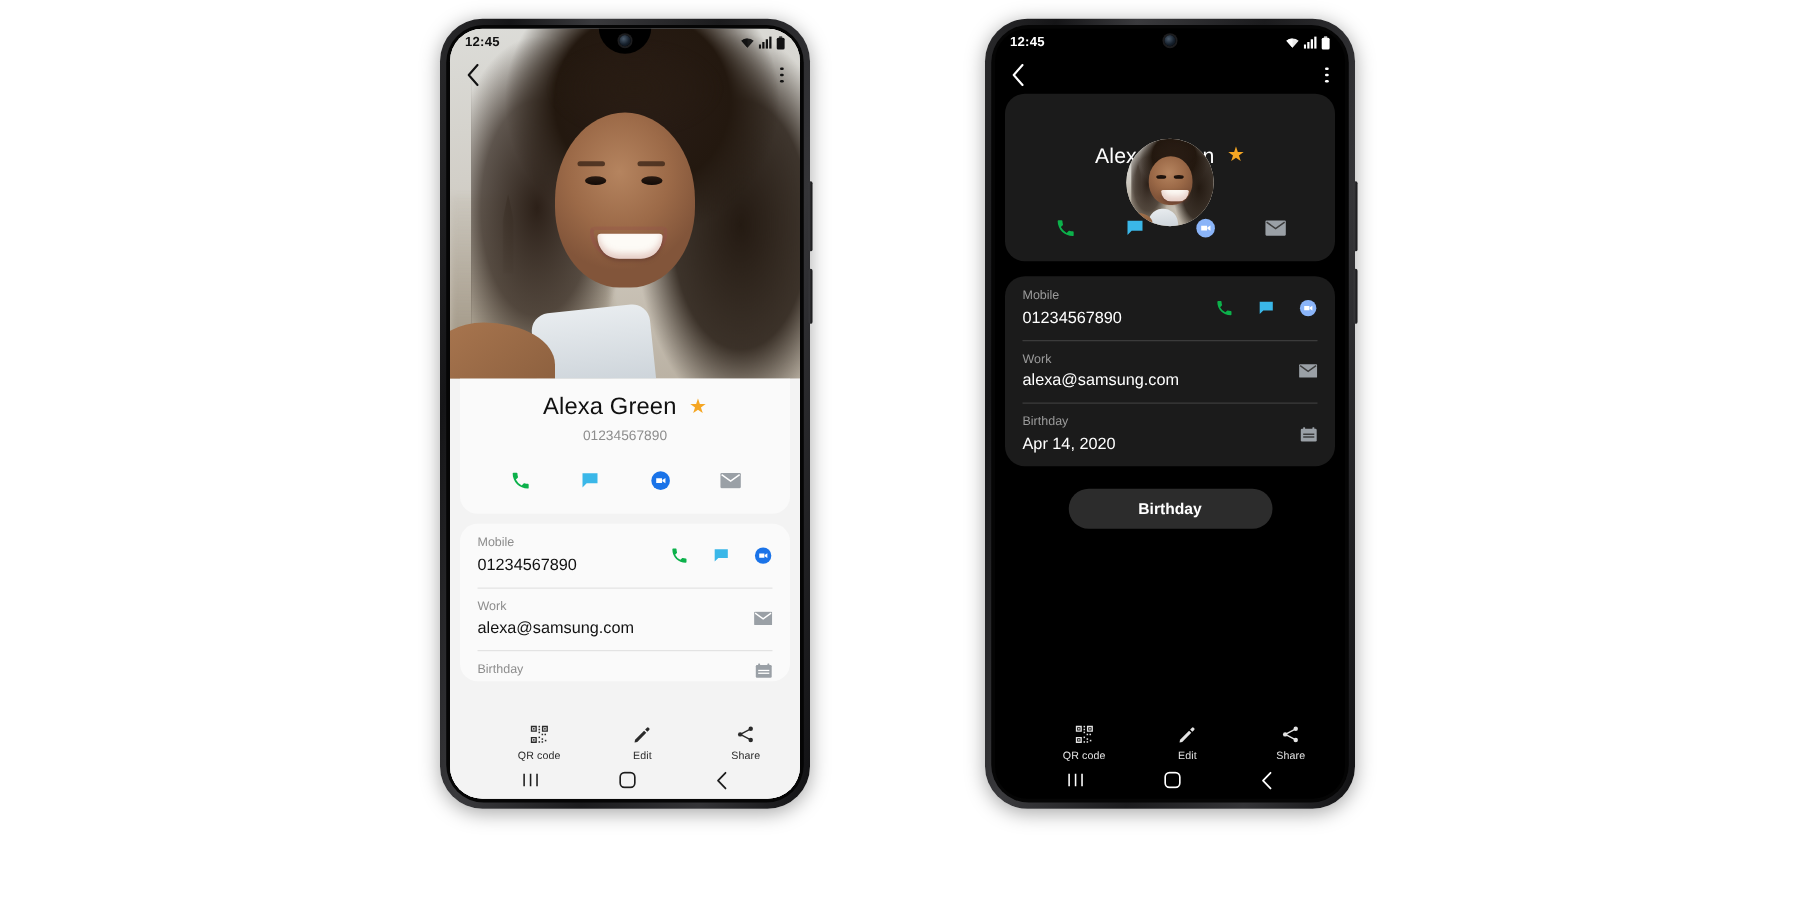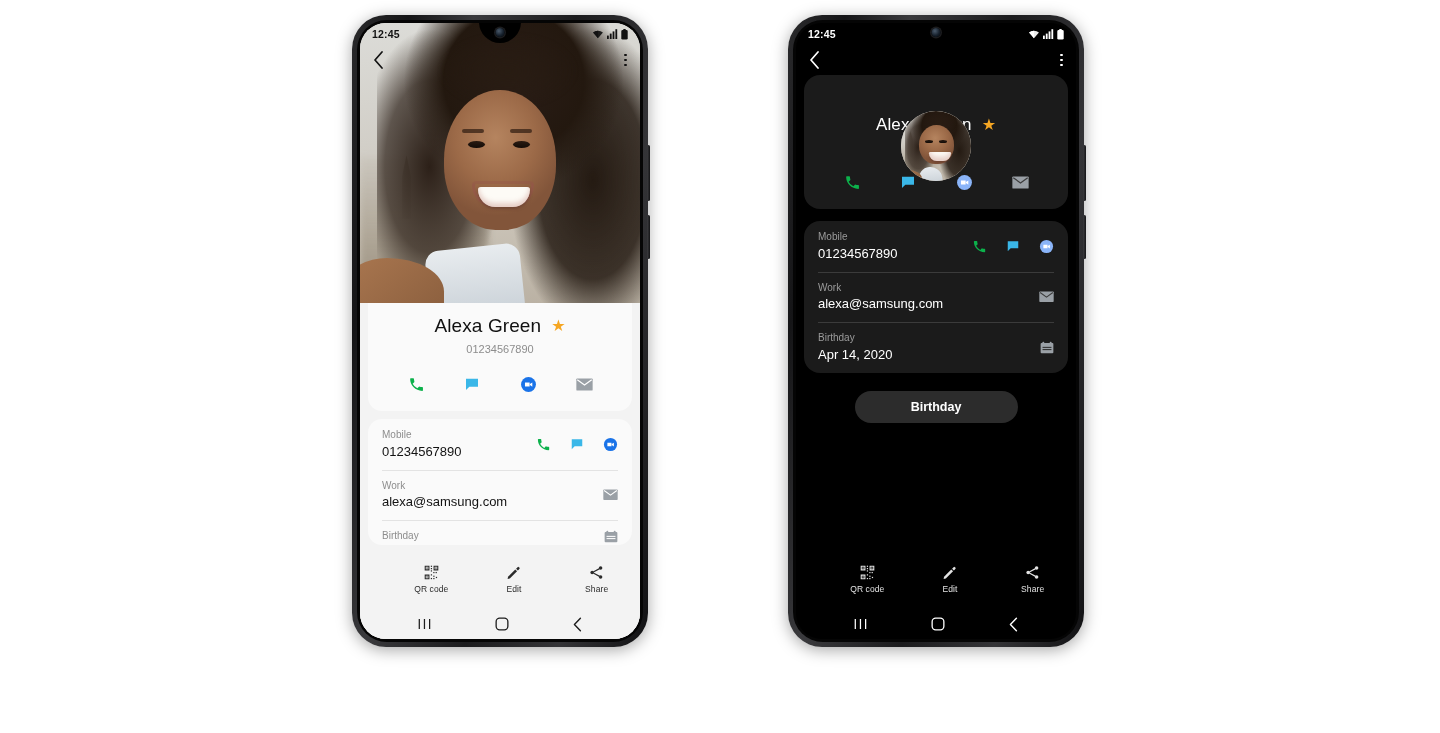--- a/index.html
+++ b/index.html
@@ -122,21 +122,21 @@
   .row{ display:flex; align-items:center; padding:9px 14px; position:relative; }
   .row + .row:before{ content:""; position:absolute; left:14px; right:14px; top:0;
     height:1px; background:rgba(0,0,0,.09); }
   .row .txt{ flex:1; min-width:0; }
   .r-label{ font-size:10px; line-height:1.35; }
   .r-value{ font-size:13px; line-height:1.4; margin-top:1px; }
   .r-icons{ display:flex; align-items:center; gap:19px; padding-left:10px; }
 
   
   .toolbar{ position:absolute; left:0; right:0; bottom:30px; height:44px; z-index:7;
-    display:flex; align-items:flex-start; justify-content:space-around; padding:0 2px;margin-left:28px; }
+    display:flex; align-items:flex-end; justify-content:space-around; padding:0 2px;margin-left:28px; }
   .tb{ display:flex; flex-direction:column; align-items:center; gap:4px; width:60px; }
   .tb span{ font-size:8.5px; letter-spacing:.1px; }
   .navbar{ position:absolute; left:0; right:0; bottom:0; height:30px; z-index:7;
     display:flex; align-items:center; justify-content:space-around; padding:0 26px; }
 
   
   .dk .screen{ background:#000; }
   .dk .statusbar{ color:#fff; }
   .dk .appbar{ color:#fff; }
   .dk .sheet-dark{ position:absolute; inset:0; padding-top:52px; }

